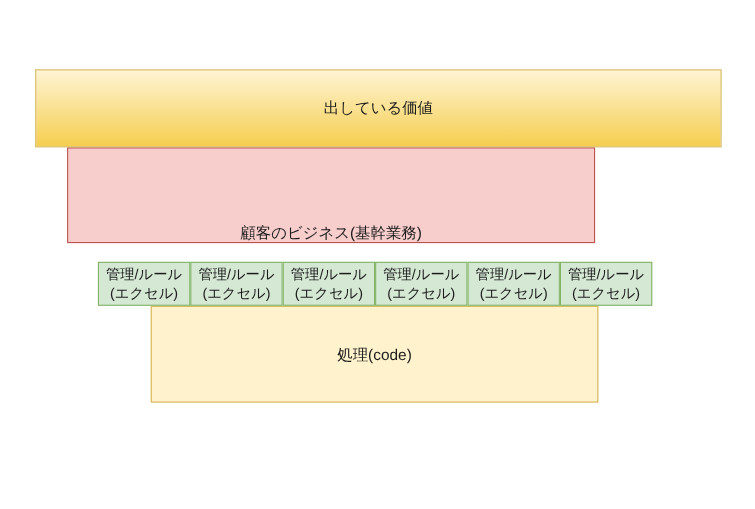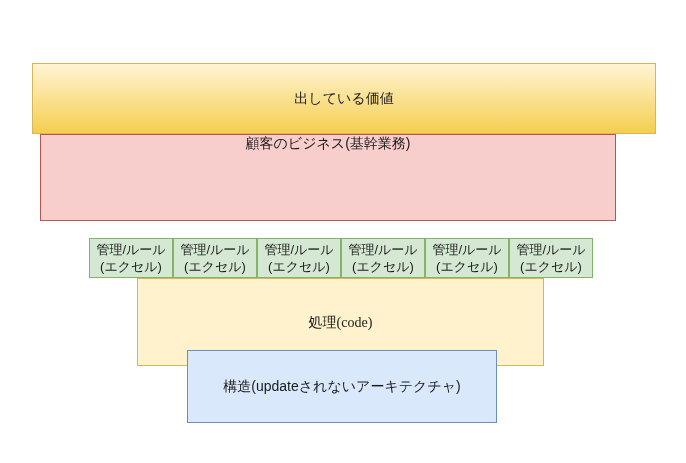--- a/index.html
+++ b/index.html
@@ -37,26 +37,26 @@
     line-height: 17px;
   }
   .layer-value {
     left: 32px;  top: 63px;
     width: 624px; height: 71px;
     background: linear-gradient(180deg, var(--c-value-fill-top, #FFF4D4) 0%, var(--c-value-fill-bottom, #F5CE4F) 100%);
     border-color: var(--c-value-border, #D6B656);
     z-index: 3;
   }
   .layer-business {
-    left: 40px;  top: 134px;
-    width: 576px; height: 87px;
+    left: 61px;  top: 134px;
+    width: 480px; height: 87px;
     background: var(--c-business-fill, #F8CECC);
     border-color: var(--c-business-border, #B85450);
     z-index: 1;
-    align-items: flex-start;
+    align-items: flex-end;
   }
   .mgmt-row {
     position: absolute;
     left: 89px;  top: 206px;
     width: 504px; height: 72px;
     display: flex;
     z-index: 2;
   }
   .mgmt-cell {
     flex: 1 1 0;
@@ -73,21 +73,20 @@
     white-space: nowrap;
     overflow: hidden;
     margin-top: 32px;
   }
   .layer-code {
     left: 137px; top: 278px;
     width: 407px; height: 88px;
     background: var(--c-code-fill, #FFF2CC);
     border-color: var(--c-code-border, #D6B656);
     z-index: 1;
-    font-family: Liberation Serif, serif;
   }
   .layer-structure {
     left: 187px; top: 350px;
     width: 310px; height: 73px;
     background: var(--c-structure-fill, #DAE8FC);
     border-color: var(--c-structure-border, #6C8EBF);
     z-index: 1;
   }
 </style>
 </head>
@@ -128,17 +127,14 @@
       <div class="mgmt-cell">
       <span>管理/ルール</span>
       <span>(エクセル)</span>
     </div>
     </div>
 
   <div class="layer layer-code">
     <span>処理(code)</span>
   </div>
 
-  <div class="layer layer-structure">
-    <span>構造(updateされないアーキテクチャ)</span>
-  </div>
 
 </div>
 
 </body></html>

